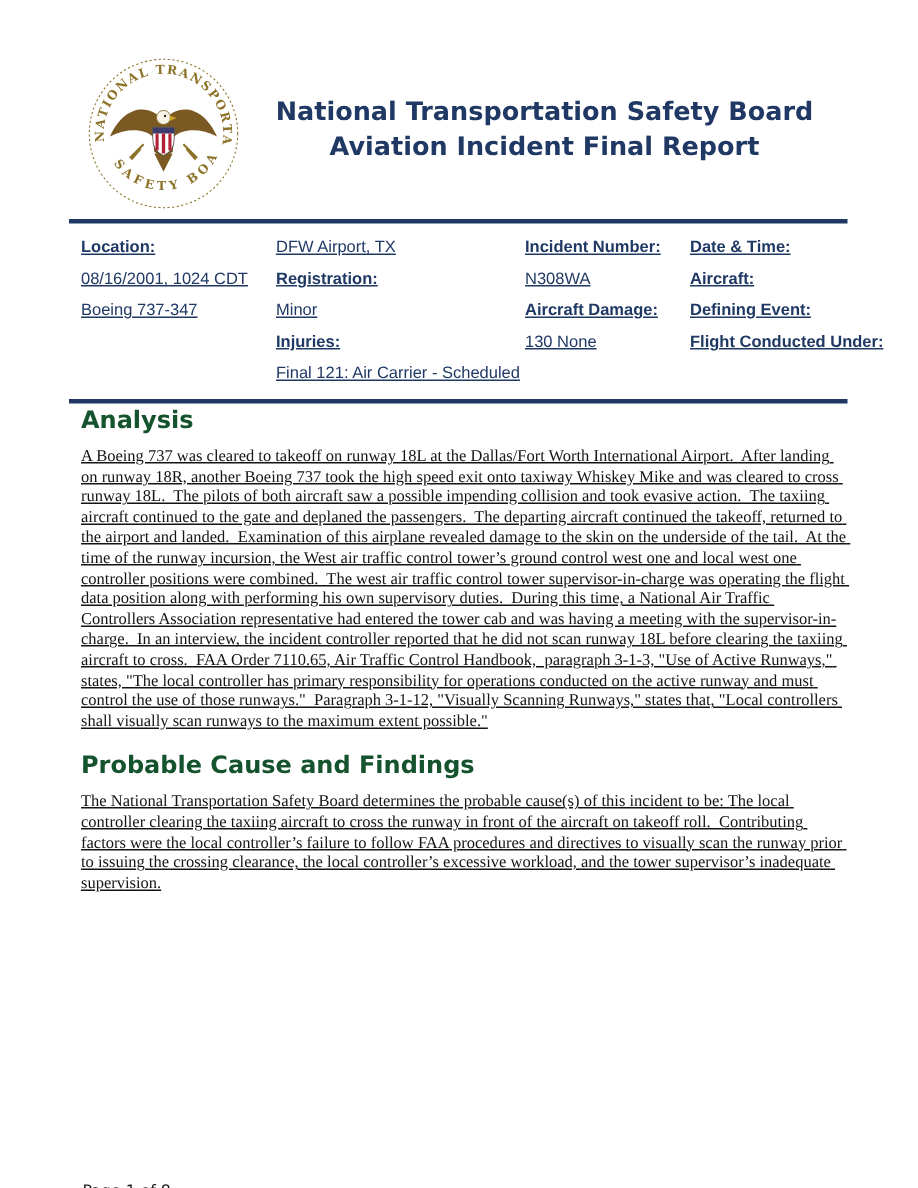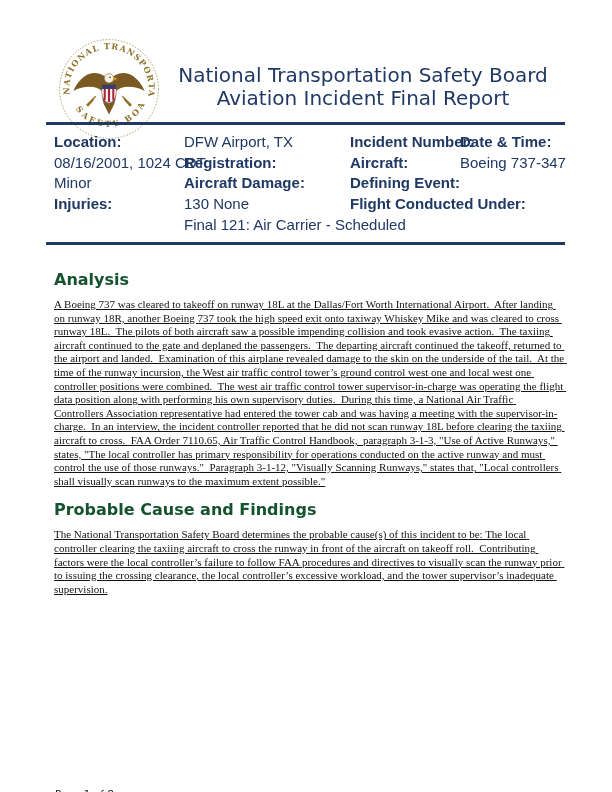--- a/index.html
+++ b/index.html
@@ -2,29 +2,29 @@
 <html><head>
 <meta charset="utf-8">
 <style>
   html,body{margin:0;padding:0;background:#ffffff;}
   body{width:612px;height:792px;position:relative;font-family:"DejaVu Sans",sans-serif;overflow:hidden;}
   .page{position:absolute;inset:0;background:#ffffff;}
 
   
   .hdr{position:absolute;left:57px;top:38px;width:508px;display:flex;}
   .seal{width:104px;height:102px;flex:0 0 104px;}
-  .titleblk{flex:1;text-align:center;padding-top:26px;color:#1F3864;font-weight:normal;
-            font-size:20px;line-height:23px;font-family:"DejaVu Sans",sans-serif;}
+  .titleblk{flex:1;text-align:center;padding-top:26px;color:#1F3864;font-weight:bold;
+            font-size:17px;line-height:23px;font-family:"DejaVu Sans",sans-serif;}
 
   
-  .infotable{position:absolute;left:46px;top:122px;width:519px;
+  .infotable{position:absolute;left:46px;top:146px;width:519px;
              border-top:3.5px solid #1F3864;border-bottom:3.5px solid #1F3864;
              padding:6px 0 7px 8px;box-sizing:border-box;
              display:grid;grid-template-columns:130px 166px 110px 1fr;grid-auto-rows:20.8px;
-             font-size:15px;font-family:"Liberation Sans","DejaVu Sans",sans-serif;color:#1F3864;}
+             font-size:11px;font-family:"Liberation Sans","DejaVu Sans",sans-serif;color:#1F3864;text-decoration:underline;}
   .infotable .cell{display:flex;align-items:center;white-space:nowrap;overflow:visible;}
   .infotable .lbl{font-weight:bold;}
   .infotable .span3{grid-column:2 / 5;}
 
   
   .content{position:absolute;left:54px;top:270px;width:511px;color:#141414;}
   .secheading{color:#14532d;font-weight:bold;font-size:16px;line-height:19px;
               font-family:"DejaVu Sans",sans-serif;margin:0 0 9px 0;}
   .secheading.second{margin-top:12px;}
   .para{font-family:"Liberation Serif","DejaVu Serif",serif;font-size:11px;line-height:13.6px;
@@ -79,20 +79,21 @@
   </div>
 
   <div class="infotable">
     <div class="cell lbl">Location:</div>
     <div class="cell val">DFW Airport, TX</div>
     <div class="cell lbl">Incident Number:</div>
 
     <div class="cell lbl">Date &amp; Time:</div>
     <div class="cell val">08/16/2001, 1024 CDT</div>
     <div class="cell lbl">Registration:</div>
+    <div class="cell val">N308WA</div>
 
     <div class="cell lbl">Aircraft:</div>
     <div class="cell val">Boeing 737-347</div>
     <div class="cell val">Minor</div>
     <div class="cell lbl">Aircraft Damage:</div>
 
     <div class="cell lbl">Defining Event:</div>
     <div class="cell val"></div>
     <div class="cell lbl">Injuries:</div>
     <div class="cell val">130 None</div>

